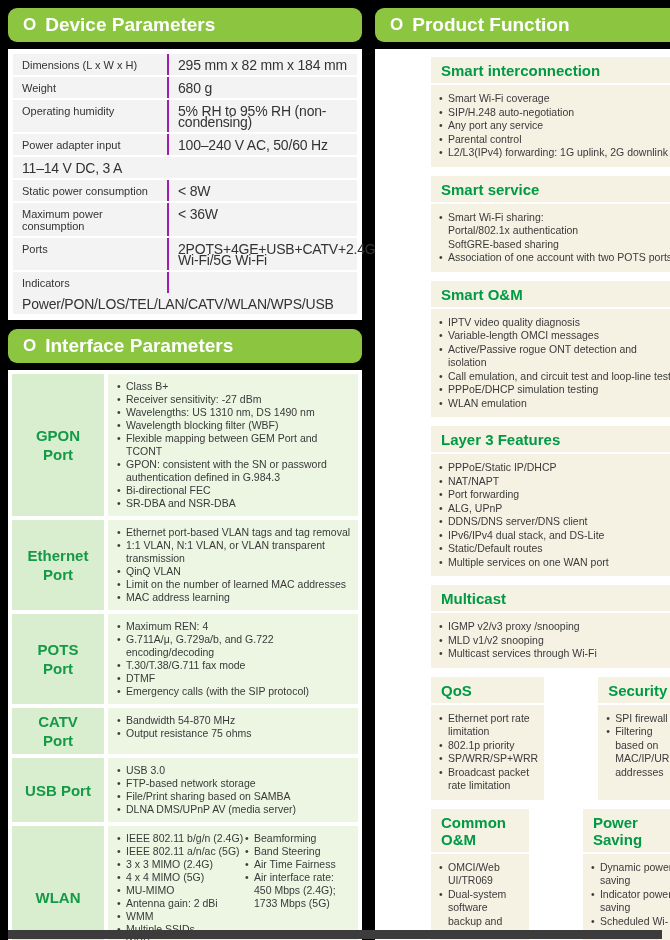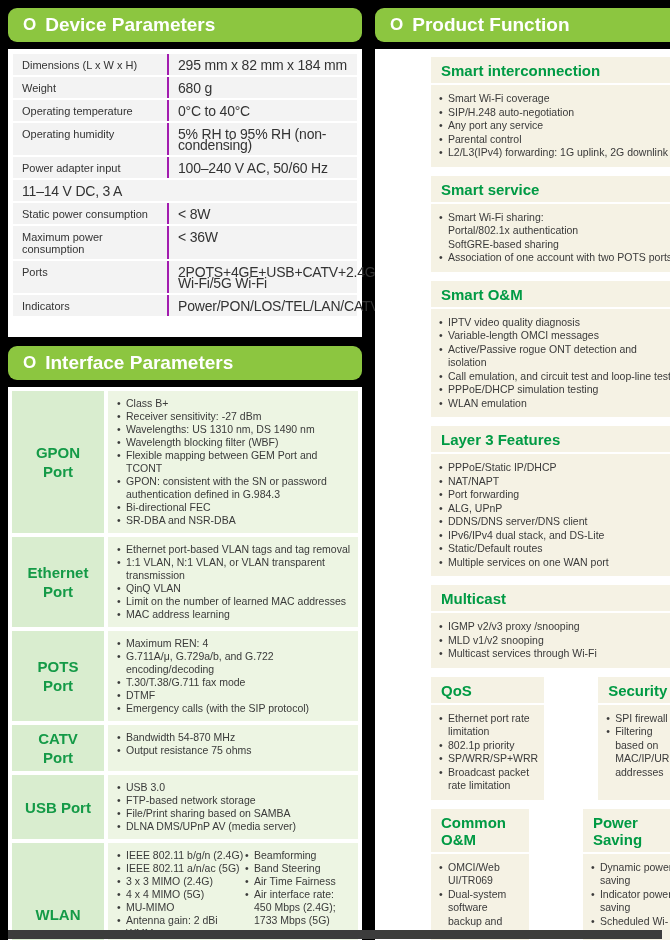--- a/index.html
+++ b/index.html
@@ -28,21 +28,21 @@
     display:flex;align-items:center;gap:9px;
     padding:0 15px;
   }
   .hdr .marker{font-size:17px;font-weight:bold;}
 
   .panel{background:#fff;}
 
   
   .dev-panel{margin-top:7px;padding:5px;}
   .dev-row{display:flex;background:#F3F3F3;margin-bottom:2px;}
-  .dev-row:last-child{margin-bottom:16px;}
+  .dev-row:last-child{margin-bottom:1px;flex-direction:column;}
   .dev-label{
     width:156px;flex:none;
     padding:5px 2px 4px 9px;
     font-size:11px;color:#333;
     border-right:2px solid #a21caf;
   }
   .dev-value{
     flex:1;padding:6px 2px 4px 9px;
     font-size:14px;color:#333;letter-spacing:-0.2px;line-height:11px;
   }
@@ -122,24 +122,20 @@
     </div>
 
     <div class="panel dev-panel">
         <div class="dev-row">
           <div class="dev-label">Dimensions (L x W x H)</div>
           <div class="dev-value">295 mm x 82 mm x 184 mm</div>
         </div>
         <div class="dev-row">
           <div class="dev-label">Weight</div>
           <div class="dev-value">680 g</div>
-        </div>
-        <div class="dev-row">
-          <div class="dev-label">Operating temperature</div>
-          <div class="dev-value">0°C to 40°C</div>
         </div>
         <div class="dev-row">
           <div class="dev-label">Operating humidity</div>
           <div class="dev-value">5% RH to 95% RH (non-condensing)</div>
         </div>
         <div class="dev-row">
           <div class="dev-label">Power adapter input</div>
           <div class="dev-value">100–240 V AC, 50/60 Hz</div>
         </div>
         <div class="dev-row">

